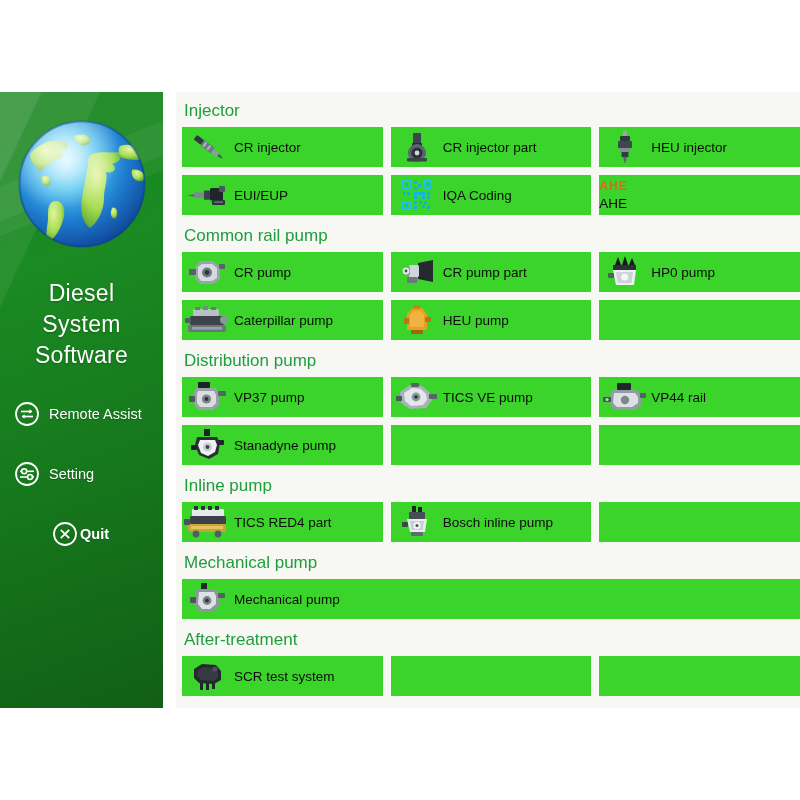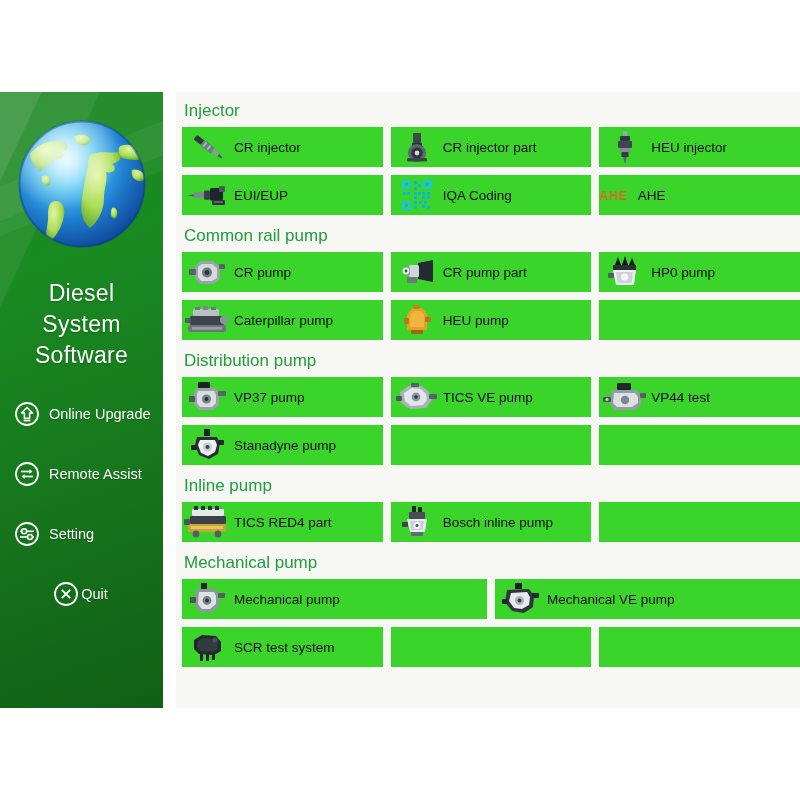--- a/index.html
+++ b/index.html
@@ -75,21 +75,21 @@
     color: #ffffff;
   }
   .menu-item .mlabel {
     font-size: 14.5px;
     color: #ffffff;
     text-shadow: 0 1px 1px rgba(0,0,0,.25);
     white-space: nowrap;
   }
   .menu-icon { width: 26px; height: 26px; flex: 0 0 26px; }
   .menu-icon svg { display: block; width: 26px; height: 26px; }
-  .menu-item.center { justify-content: center; padding-right: 16px; margin-bottom: 0; gap: 2px; }
+  .menu-item.center { justify-content: center; padding-right: 16px; margin-bottom: 0; gap: 2px; font-weight: bold; }
 
   
   #content {
     position: absolute;
     left: 176px; top: 92px;
     width: 624px; height: 616px;
     background: #f7f7f4;
     padding: 6px 0 0 6px;
     overflow: hidden;
   }
@@ -128,21 +128,21 @@
   }
   .tile-icon svg { display: block; }
   .tile-label {
     font-size: 13.5px;
     color: #0c0c0c;
     white-space: nowrap;
     overflow: hidden;
     text-overflow: ellipsis;
     padding-right: 6px;
   }
-  .tile-label.ahe-wrap { display: flex; align-items: flex-end; gap: 10px; }
+  .tile-label.ahe-wrap { display: flex; align-items: flex-start; gap: 3px; flex-direction: column; }
   .ahe-mark {
     color: #e8601c;
     font-size: 12px;
     font-weight: bold;
     letter-spacing: 1px;
     opacity: .9;
   }
 </style>
 </head>
 <body>
@@ -202,30 +202,20 @@
       </div>
 
       <div id="app-title">
         <span>Diesel</span>
         <span>System</span>
         <span>Software</span>
       </div>
 
       <div id="sidebar-menu">
 
-        <div class="menu-item">
-          <span class="menu-icon">
-            <svg viewBox="0 0 26 26">
-              <circle cx="13" cy="13" r="11" fill="none" stroke="#ffffff" stroke-width="1.8"></circle>
-              <path d="M13 6.5 L18.5 12 L15.6 12 L15.6 17.2 L10.4 17.2 L10.4 12 L7.5 12 Z" fill="none" stroke="#ffffff" stroke-width="1.6" stroke-linejoin="round"></path>
-              <rect x="9.6" y="18.6" width="6.8" height="1.8" fill="#ffffff"></rect>
-            </svg>
-          </span>
-          <span class="mlabel">Online Upgrade</span>
-        </div>
 
         <div class="menu-item">
           <span class="menu-icon">
             <svg viewBox="0 0 26 26">
               <circle cx="13" cy="13" r="11" fill="none" stroke="#ffffff" stroke-width="1.8"></circle>
               <path d="M7 10.5 L17.5 10.5" stroke="#ffffff" stroke-width="1.7" fill="none"></path>
               <path d="M15.4 8.2 L18.4 10.5 L15.4 12.8 Z" fill="#ffffff"></path>
               <path d="M19 15.5 L8.5 15.5" stroke="#ffffff" stroke-width="1.7" fill="none"></path>
               <path d="M10.6 13.2 L7.6 15.5 L10.6 17.8 Z" fill="#ffffff"></path>
             </svg>
@@ -503,21 +493,21 @@
             <svg width="44" height="30" viewBox="0 0 44 30">
               <rect x="14" y="1" width="14" height="7" rx="1" fill="#20262c"></rect>
               <path d="M8 8 L34 8 L38 14 L38 23 L31 28 L12 28 L7 22 Z" fill="#949ca3"></path>
               <path d="M11 11 L32 11 L35 15 L35 21 L29 25 L14 25 L10 21 Z" fill="#dce1e4"></path>
               <circle cx="22" cy="18" r="4.2" fill="#7f878e"></circle>
               <rect x="0" y="15" width="8" height="5" rx="1.2" fill="#4a525a"></rect>
               <circle cx="4" cy="17.5" r="1.6" fill="#c7ced3"></circle>
               <rect x="37" y="11" width="6" height="5" rx="1" fill="#565e66"></rect>
             </svg>
           </span>
-          <span class="tile-label">VP44 test</span>
+          <span class="tile-label">VP44 rail</span>
         </div>
       </div>
 
       <div class="tile-row">
         <div class="tile">
           <span class="tile-icon">
             <svg width="34" height="32" viewBox="0 0 34 32">
               <rect x="13" y="0" width="6" height="7" fill="#1c2126"></rect>
               <path d="M6 8 L26 8 L29 14 L27 25 L18 30 L8 26 L4 16 Z" fill="#2a2f35"></path>
               <path d="M9 11 L24 11 L26 16 L24 23 L17 27 L10 24 L7 16 Z" fill="#eef1f3"></path>
@@ -596,39 +586,26 @@
               <path d="M9 9 L24 9 L26 13 L26 21 L20 26 L12 26 L8 21 Z" fill="#dde2e5"></path>
               <circle cx="17" cy="17.5" r="4.4" fill="#7a828a"></circle>
               <circle cx="17" cy="17.5" r="1.9" fill="#2d343a"></circle>
               <rect x="0" y="14" width="6" height="6" rx="1" fill="#4d555d"></rect>
               <rect x="28" y="10" width="7" height="5" rx="1" fill="#565e66"></rect>
             </svg>
           </span>
           <span class="tile-label">Mechanical pump</span>
         </div>
 
-        <div class="tile">
-          <span class="tile-icon">
-            <svg width="38" height="32" viewBox="0 0 38 32">
-              <rect x="13" y="0" width="7" height="6" fill="#1b2026"></rect>
-              <path d="M5 7 L27 6 L32 13 L31 24 L22 30 L10 28 L3 19 Z" fill="#2f353b"></path>
-              <path d="M9 10 L25 9 L28 14 L27 22 L20 26 L12 25 L7 18 Z" fill="#e6eaed"></path>
-              <circle cx="17.5" cy="17.5" r="4.6" fill="#aeb6bc"></circle>
-              <circle cx="17.5" cy="17.5" r="2" fill="#353c43"></circle>
-              <rect x="30" y="10" width="7" height="5" rx="1" fill="#222830"></rect>
-              <rect x="0" y="16" width="6" height="5" rx="1" fill="#222830"></rect>
-            </svg>
-          </span>
-          <span class="tile-label">Mechanical VE pump</span>
-        </div>
 
       </div>
     </div>
 
     <div class="section">
+      <div class="section-title">After-treatment</div>
 
       <div class="tile-row">
         <div class="tile">
           <span class="tile-icon">
             <svg width="36" height="30" viewBox="0 0 36 30">
               <path d="M4 8 L12 3 L26 4 L31 10 L31 19 L24 23 L9 22 L4 17 Z" fill="#23282e"></path>
               <path d="M8 9 L14 6 L24 7 L28 11 L28 17 L23 20 L11 19 L7 15 Z" fill="#343a41"></path>
               <rect x="10" y="22" width="3" height="7" fill="#20252b"></rect>
               <rect x="16" y="22" width="3" height="7" fill="#20252b"></rect>
               <rect x="22" y="22" width="3" height="6" fill="#20252b"></rect>

